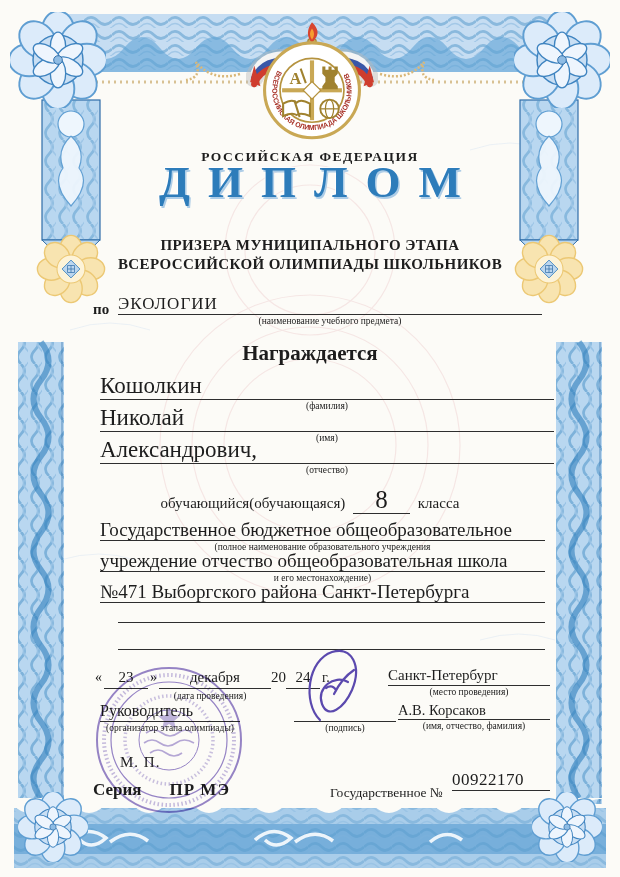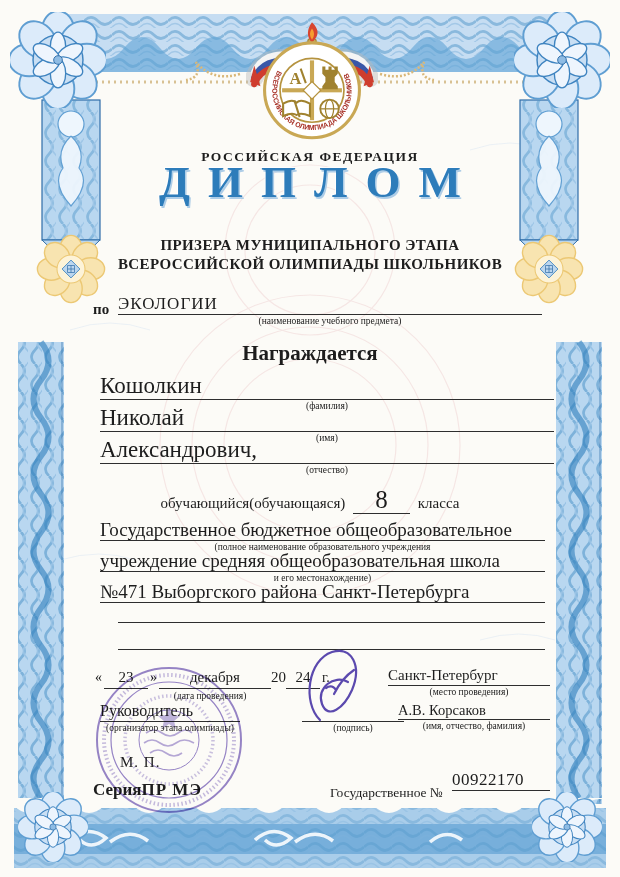--- a/index.html
+++ b/index.html
@@ -49,28 +49,28 @@
   .date-row .u{border-bottom:1.3px solid #2e2e2e;text-align:center;}
   .date-row .dday{width:44px;} .date-row .dmon{width:112px;} .date-row .dyr{width:34px;}
   .date-row .dq{padding:0 2px;font-size:14px;}
   .date-cap{position:absolute;left:148px;top:690px;width:124px;text-align:center;font-size:9.5px;}
 
   .f-place{left:388px;right:70px;top:666px;}
   .f-place .fval{font-size:15px;}
 
   .f-head{left:100px;width:140px;top:701px;}
   .f-head .fval{font-size:16px;}
-  .f-sig{left:302px;width:102px;top:701px;}
+  .f-sig{left:294px;width:102px;top:701px;}
   .f-sig .fval{font-size:16px;color:transparent;}
   .f-signer{left:398px;right:70px;top:701px;}
   .f-signer .fval{font-size:14.5px;}
 
   .mp{position:absolute;left:120px;top:754px;font-size:15px;letter-spacing:1px;}
   .series-row{position:absolute;left:93px;top:780px;font-weight:bold;font-size:17px;}
-  .series-row .series-val{letter-spacing:1px;}
+  .series-row .series-val{margin-left:28px;letter-spacing:1px;}
   .reg-label{position:absolute;left:330px;top:785px;font-size:13.5px;}
   .f-reg{left:452px;width:98px;top:769px;}
   .f-reg .fval{font-size:17px;letter-spacing:.5px;}
 
   .stamp{position:absolute;left:84px;top:655px;width:170px;height:170px;opacity:.78;mix-blend-mode:multiply;}
   .signature{position:absolute;left:290px;top:644px;width:96px;height:84px;}
 </style>
 </head>
 <body>
 
@@ -266,21 +266,21 @@
     <span class="grade-label">обучающийся(обучающаяся)</span>
     <span class="grade-val">8</span>
     <span class="grade-label">класса</span>
   </div>
 
   <div class="field f-school f-sch1">
     <div class="fval">Государственное бюджетное общеобразовательное</div>
     <div class="fcap">(полное наименование образовательного учреждения</div>
   </div>
   <div class="field f-school f-sch2">
-    <div class="fval">учреждение средняя общеобразовательная школа</div>
+    <div class="fval">учреждение отчество общеобразовательная школа</div>
     <div class="fcap">и его местонахождение)</div>
   </div>
   <div class="field f-school f-sch3">
     <div class="fval">№471 Выборгского района Санкт-Петербурга</div>
   </div>
 
   <div class="blank-rule br1"></div>
   <div class="blank-rule br2"></div>
 
   <div class="date-row">

